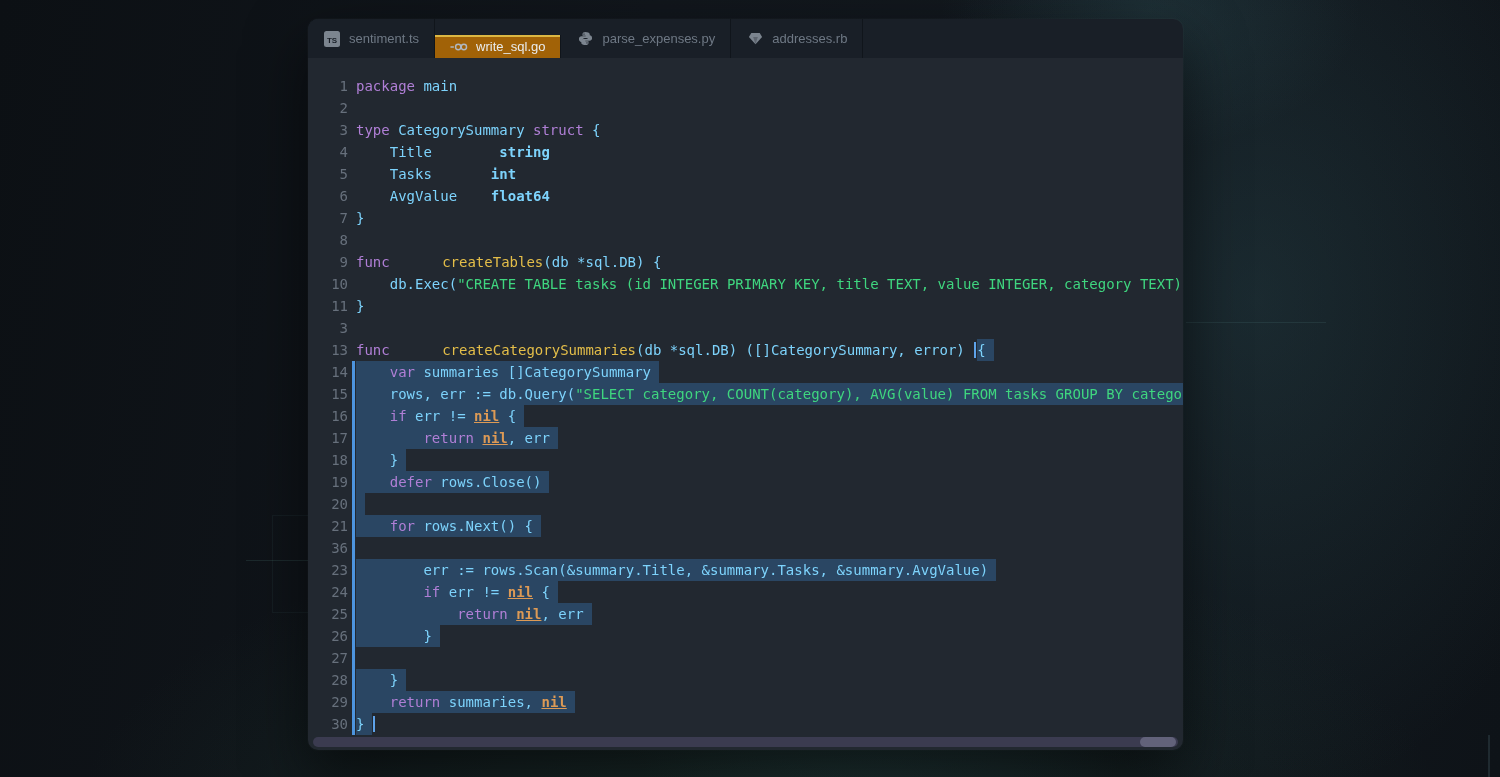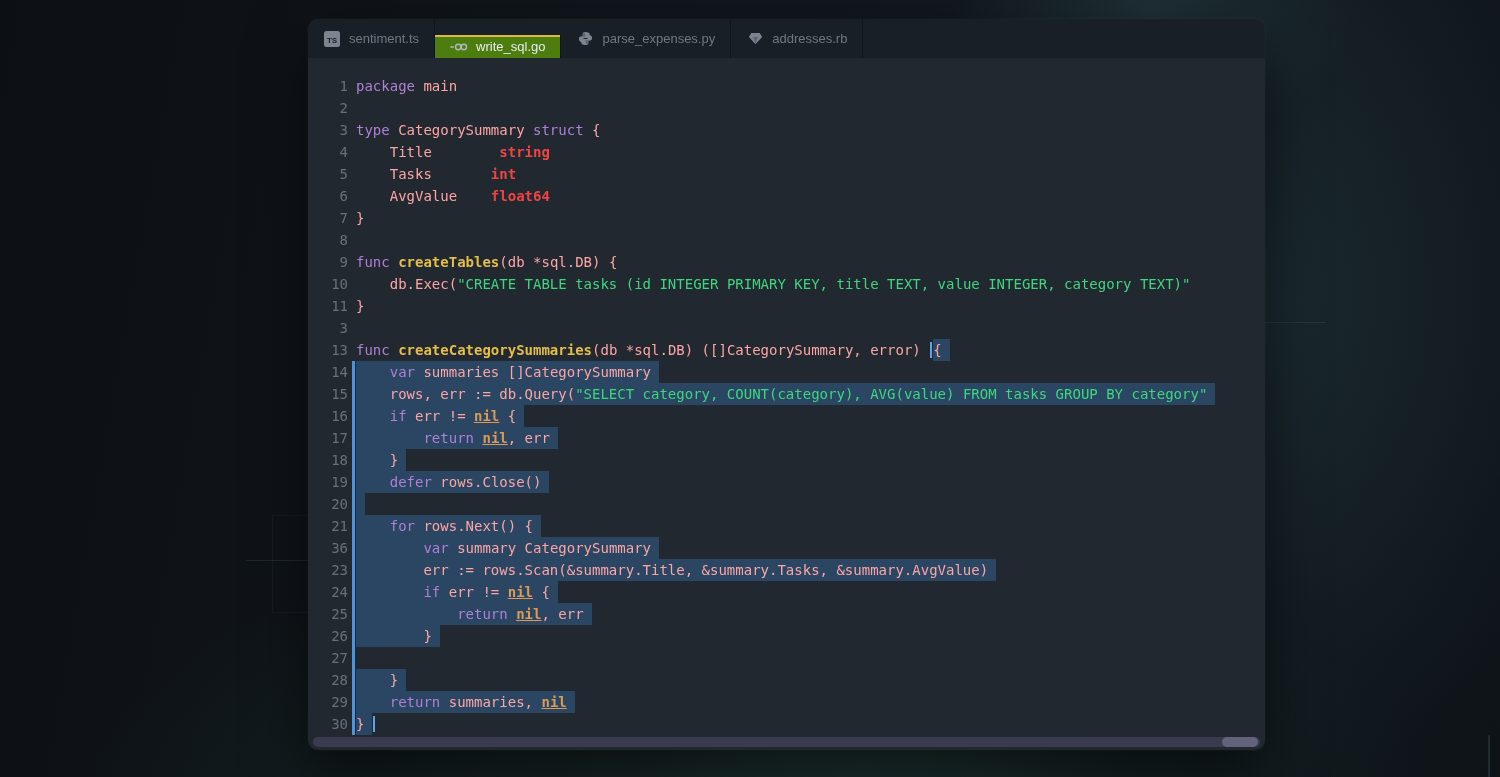--- a/index.html
+++ b/index.html
@@ -11,62 +11,62 @@
       radial-gradient(520px 720px at 1255px 300px, rgba(58,105,112,.24), transparent 70%),
       radial-gradient(300px 200px at 1150px 10px, rgba(58,105,112,.22), transparent 70%),
       radial-gradient(950px 420px at 760px 820px, rgba(44,90,68,.30), transparent 72%),
       linear-gradient(100deg,#0c1014 0%, #11161c 40%, #12181e 70%, #0e1318 100%);
   }
   .bg-line{position:absolute;height:1px;background:rgba(116,176,170,.14);}
   .bg-rect{position:absolute;border:1px solid rgba(116,176,170,.07);}
   .bg-vline{position:absolute;width:2px;background:rgba(96,128,138,.22);}
 
   .editor{
-    position:absolute;left:308px;top:19px;width:957px;height:731px;
+    position:absolute;left:308px;top:19px;width:875px;height:731px;
     background:#222830;border-radius:10px;overflow:hidden;
     box-shadow:0 25px 60px rgba(0,0,0,.55), 0 0 0 1px rgba(255,255,255,.02);
   }
   .tabbar{
     height:39px;background:#191f27;display:flex;align-items:stretch;
     border-radius:10px 10px 0 0;
   }
   .tab{
     display:flex;align-items:center;gap:8px;padding:0 15px;
     font-size:13px;color:#6e7884;border-right:1px solid #10151b;
     background:#191f27;white-space:nowrap;cursor:default;
   }
   .tab:first-child{border-top-left-radius:10px;}
   .tab.active{
-    background:#4d7c0f;color:#e9ecef;
+    background:#a16207;color:#e9ecef;
     box-shadow:inset 0 2px 0 #dcb743;
     margin-top:16px;
   }
   .tab-icon{width:18px;height:16px;display:inline-flex;align-items:center;justify-content:center;color:#7c858f;}
   .tab.active .tab-icon{color:#b0b8c1;}
   .tab-icon svg{display:block;}
 
   .code{
     position:absolute;top:56px;left:0;width:100%;
     font-family:"DejaVu Sans Mono","Liberation Mono",monospace;
     font-size:14px;
   }
   .code-line{position:relative;height:22px;line-height:22px;white-space:pre;padding-left:48px;}
   .line-num{position:absolute;left:0;top:0;width:40px;text-align:right;color:#67707c;}
   .sel{background:#2a4663;display:inline-block;height:22px;vertical-align:top;padding-right:8px;}
   .sel:empty{padding-right:9px;}
   .sel-bar{position:absolute;left:44px;top:342px;width:3px;height:374px;background:#4d94de;z-index:2;}
   .cursor{display:inline-block;width:2px;height:16px;background:#5ea3ea;vertical-align:-3px;margin:0 1px;}
 
   .tok-kw{color:#b07fd6;font-weight:normal;}
-  .tok-ty{color:#ef4444;font-weight:bold;}
-  .tok-fn{color:#e4be49;font-weight:bold;}
+  .tok-ty{color:#7dd3fc;font-weight:bold;}
+  .tok-fn{color:#e4be49;font-weight:normal;margin-left:44px;}
   .tok-str{color:#3fd67f;}
   .tok-nil{color:#dd9a55;font-weight:bold;text-decoration:underline;}
   .tok-bi{color:#5fa8ef;font-weight:bold;}
-  .tok-def{color:#fca5a5;}
+  .tok-def{color:#7dd3fc;}
 
   .hscroll{
     position:absolute;left:5px;right:5px;bottom:3px;height:10px;
     background:#3b3b50;border-radius:5px;
   }
   .hscroll-thumb{
     position:absolute;right:2px;top:0;width:36px;height:10px;
     background:#62627a;border-radius:5px;
   }
 
@@ -146,21 +146,21 @@
       <div class="code-line"><span class="line-num">3</span></div>
       <div class="code-line"><span class="line-num">13</span><span class="tok-kw">func</span><span class="tok-def"> </span><span class="tok-fn">createCategorySummaries</span><span class="tok-def">(db *sql.DB) ([]CategorySummary, error) </span><span class="cursor"></span><span class="tok-def sel">{</span></div>
       <div class="code-line"><span class="line-num">14</span><span class="sel"><span class="tok-def">    </span><span class="tok-kw">var</span><span class="tok-def"> summaries []CategorySummary</span></span></div>
       <div class="code-line"><span class="line-num">15</span><span class="sel"><span class="tok-def">    rows, err := db.Query(</span><span class="tok-str">"SELECT category, COUNT(category), AVG(value) FROM tasks GROUP BY category"</span></span></div>
       <div class="code-line"><span class="line-num">16</span><span class="sel"><span class="tok-def">    </span><span class="tok-kw">if</span><span class="tok-def"> err != </span><span class="tok-nil">nil</span><span class="tok-def"> {</span></span></div>
       <div class="code-line"><span class="line-num">17</span><span class="sel"><span class="tok-def">        </span><span class="tok-kw">return</span><span class="tok-def"> </span><span class="tok-nil">nil</span><span class="tok-def">, err</span></span></div>
       <div class="code-line"><span class="line-num">18</span><span class="sel"><span class="tok-def">    }</span></span></div>
       <div class="code-line"><span class="line-num">19</span><span class="sel"><span class="tok-def">    </span><span class="tok-kw">defer</span><span class="tok-def"> rows.Close()</span></span></div>
       <div class="code-line"><span class="line-num">20</span><span class="sel"></span></div>
       <div class="code-line"><span class="line-num">21</span><span class="sel"><span class="tok-def">    </span><span class="tok-kw">for</span><span class="tok-def"> rows.Next() {</span></span></div>
-      <div class="code-line"><span class="line-num">36</span><span class="sel"><span class="tok-def">        </span><span class="tok-kw">var</span><span class="tok-def"> summary CategorySummary</span></span></div>
+      <div class="code-line"><span class="line-num">36</span></div>
       <div class="code-line"><span class="line-num">23</span><span class="sel"><span class="tok-def">        err := rows.Scan(&amp;summary.Title, &amp;summary.Tasks, &amp;summary.AvgValue)</span></span></div>
       <div class="code-line"><span class="line-num">24</span><span class="sel"><span class="tok-def">        </span><span class="tok-kw">if</span><span class="tok-def"> err != </span><span class="tok-nil">nil</span><span class="tok-def"> {</span></span></div>
       <div class="code-line"><span class="line-num">25</span><span class="sel"><span class="tok-def">            </span><span class="tok-kw">return</span><span class="tok-def"> </span><span class="tok-nil">nil</span><span class="tok-def">, err</span></span></div>
       <div class="code-line"><span class="line-num">26</span><span class="sel"><span class="tok-def">        }</span></span></div>
       <div class="code-line"><span class="line-num">27</span></div>
       <div class="code-line"><span class="line-num">28</span><span class="sel"><span class="tok-def">    }</span></span></div>
       <div class="code-line"><span class="line-num">29</span><span class="sel"><span class="tok-def">    </span><span class="tok-kw">return</span><span class="tok-def"> summaries, </span><span class="tok-nil">nil</span></span></div>
       <div class="code-line"><span class="line-num">30</span><span class="tok-def sel">}</span><span class="cursor"></span></div>
     </div>
   <div class="hscroll">

